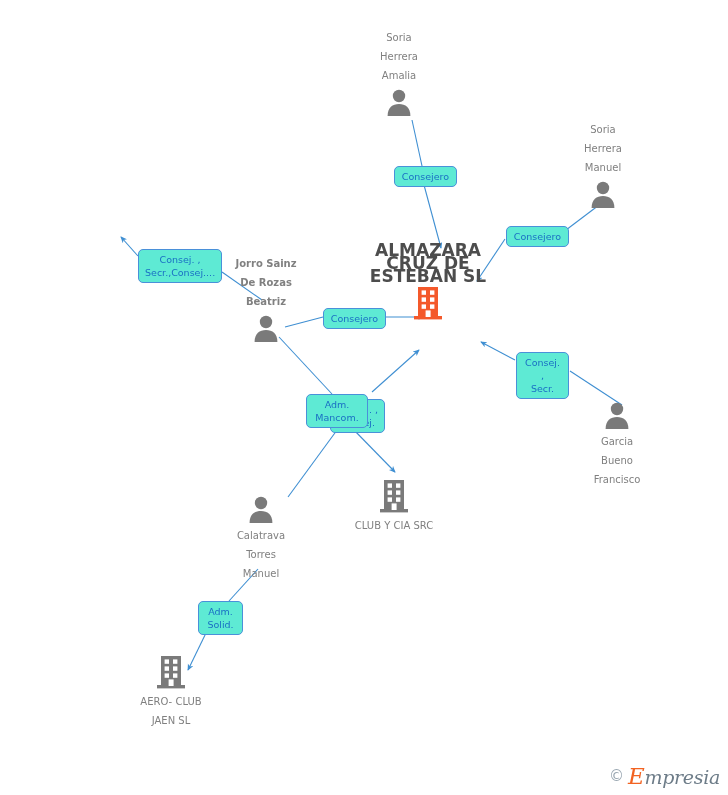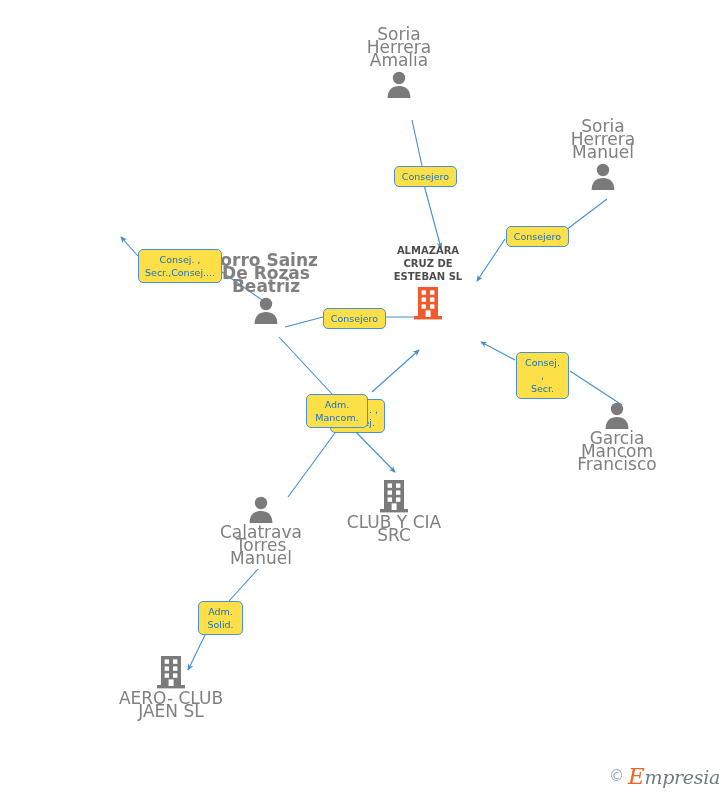--- a/index.html
+++ b/index.html
@@ -33,38 +33,38 @@
     text-align: center;
     width: 120px;
   }
   .node .ico {
     display: block;
     margin: 0 auto;
     line-height: 0;
   }
   .node .nlabel {
     display: block;
-    font-size: 17px;
-    line-height: 13px;
+    font-size: 10px;
+    line-height: 19px;
     color: #808080;
     letter-spacing: 0px;
     white-space: pre-line;
   }
   .node.company-focus .nlabel {
     color: #4d4d4d;
     font-weight: bold;
-    font-size: 10px;
+    font-size: 17px;
     line-height: 13px;
   }
   .node .nlabel.above { margin-bottom: 2px; }
   .node .nlabel.below { margin-top: 2px; }
 
   .edge-label {
     position: absolute;
-    background: #fde047;
+    background: #5eead4;
     border: 1px solid #4a90d9;
     border-radius: 5px;
     color: #1a6fc4;
     font-size: 9.5px;
     line-height: 13px;
     text-align: center;
     padding: 3px 6px;
     white-space: pre-line;
     box-sizing: border-box;
   }
@@ -183,21 +183,21 @@
   </div>
 
   <div class="node person" style="left:557px; top:400px;">
     <span class="ico">
       <svg width="30" height="30" viewBox="0 0 30 30">
         <circle cx="15" cy="9" r="6.2" fill="#7a7a7a"></circle>
         <path d="M3.6,29 C3.6,20.5 8.6,17 15,17 C21.4,17 26.4,20.5 26.4,29 Z" fill="#7a7a7a"></path>
       </svg>
     </span>
     <span class="nlabel below">Garcia
-Mancom
+Bueno
 Francisco</span>
   </div>
 
   <div class="node person" style="left:206px; top:254px;font-weight:bold;">
     <span class="nlabel above">Jorro Sainz
 De Rozas
 Beatriz</span>
     <span class="ico">
       <svg width="30" height="30" viewBox="0 0 30 30">
         <circle cx="15" cy="9" r="6.2" fill="#7a7a7a"></circle>

